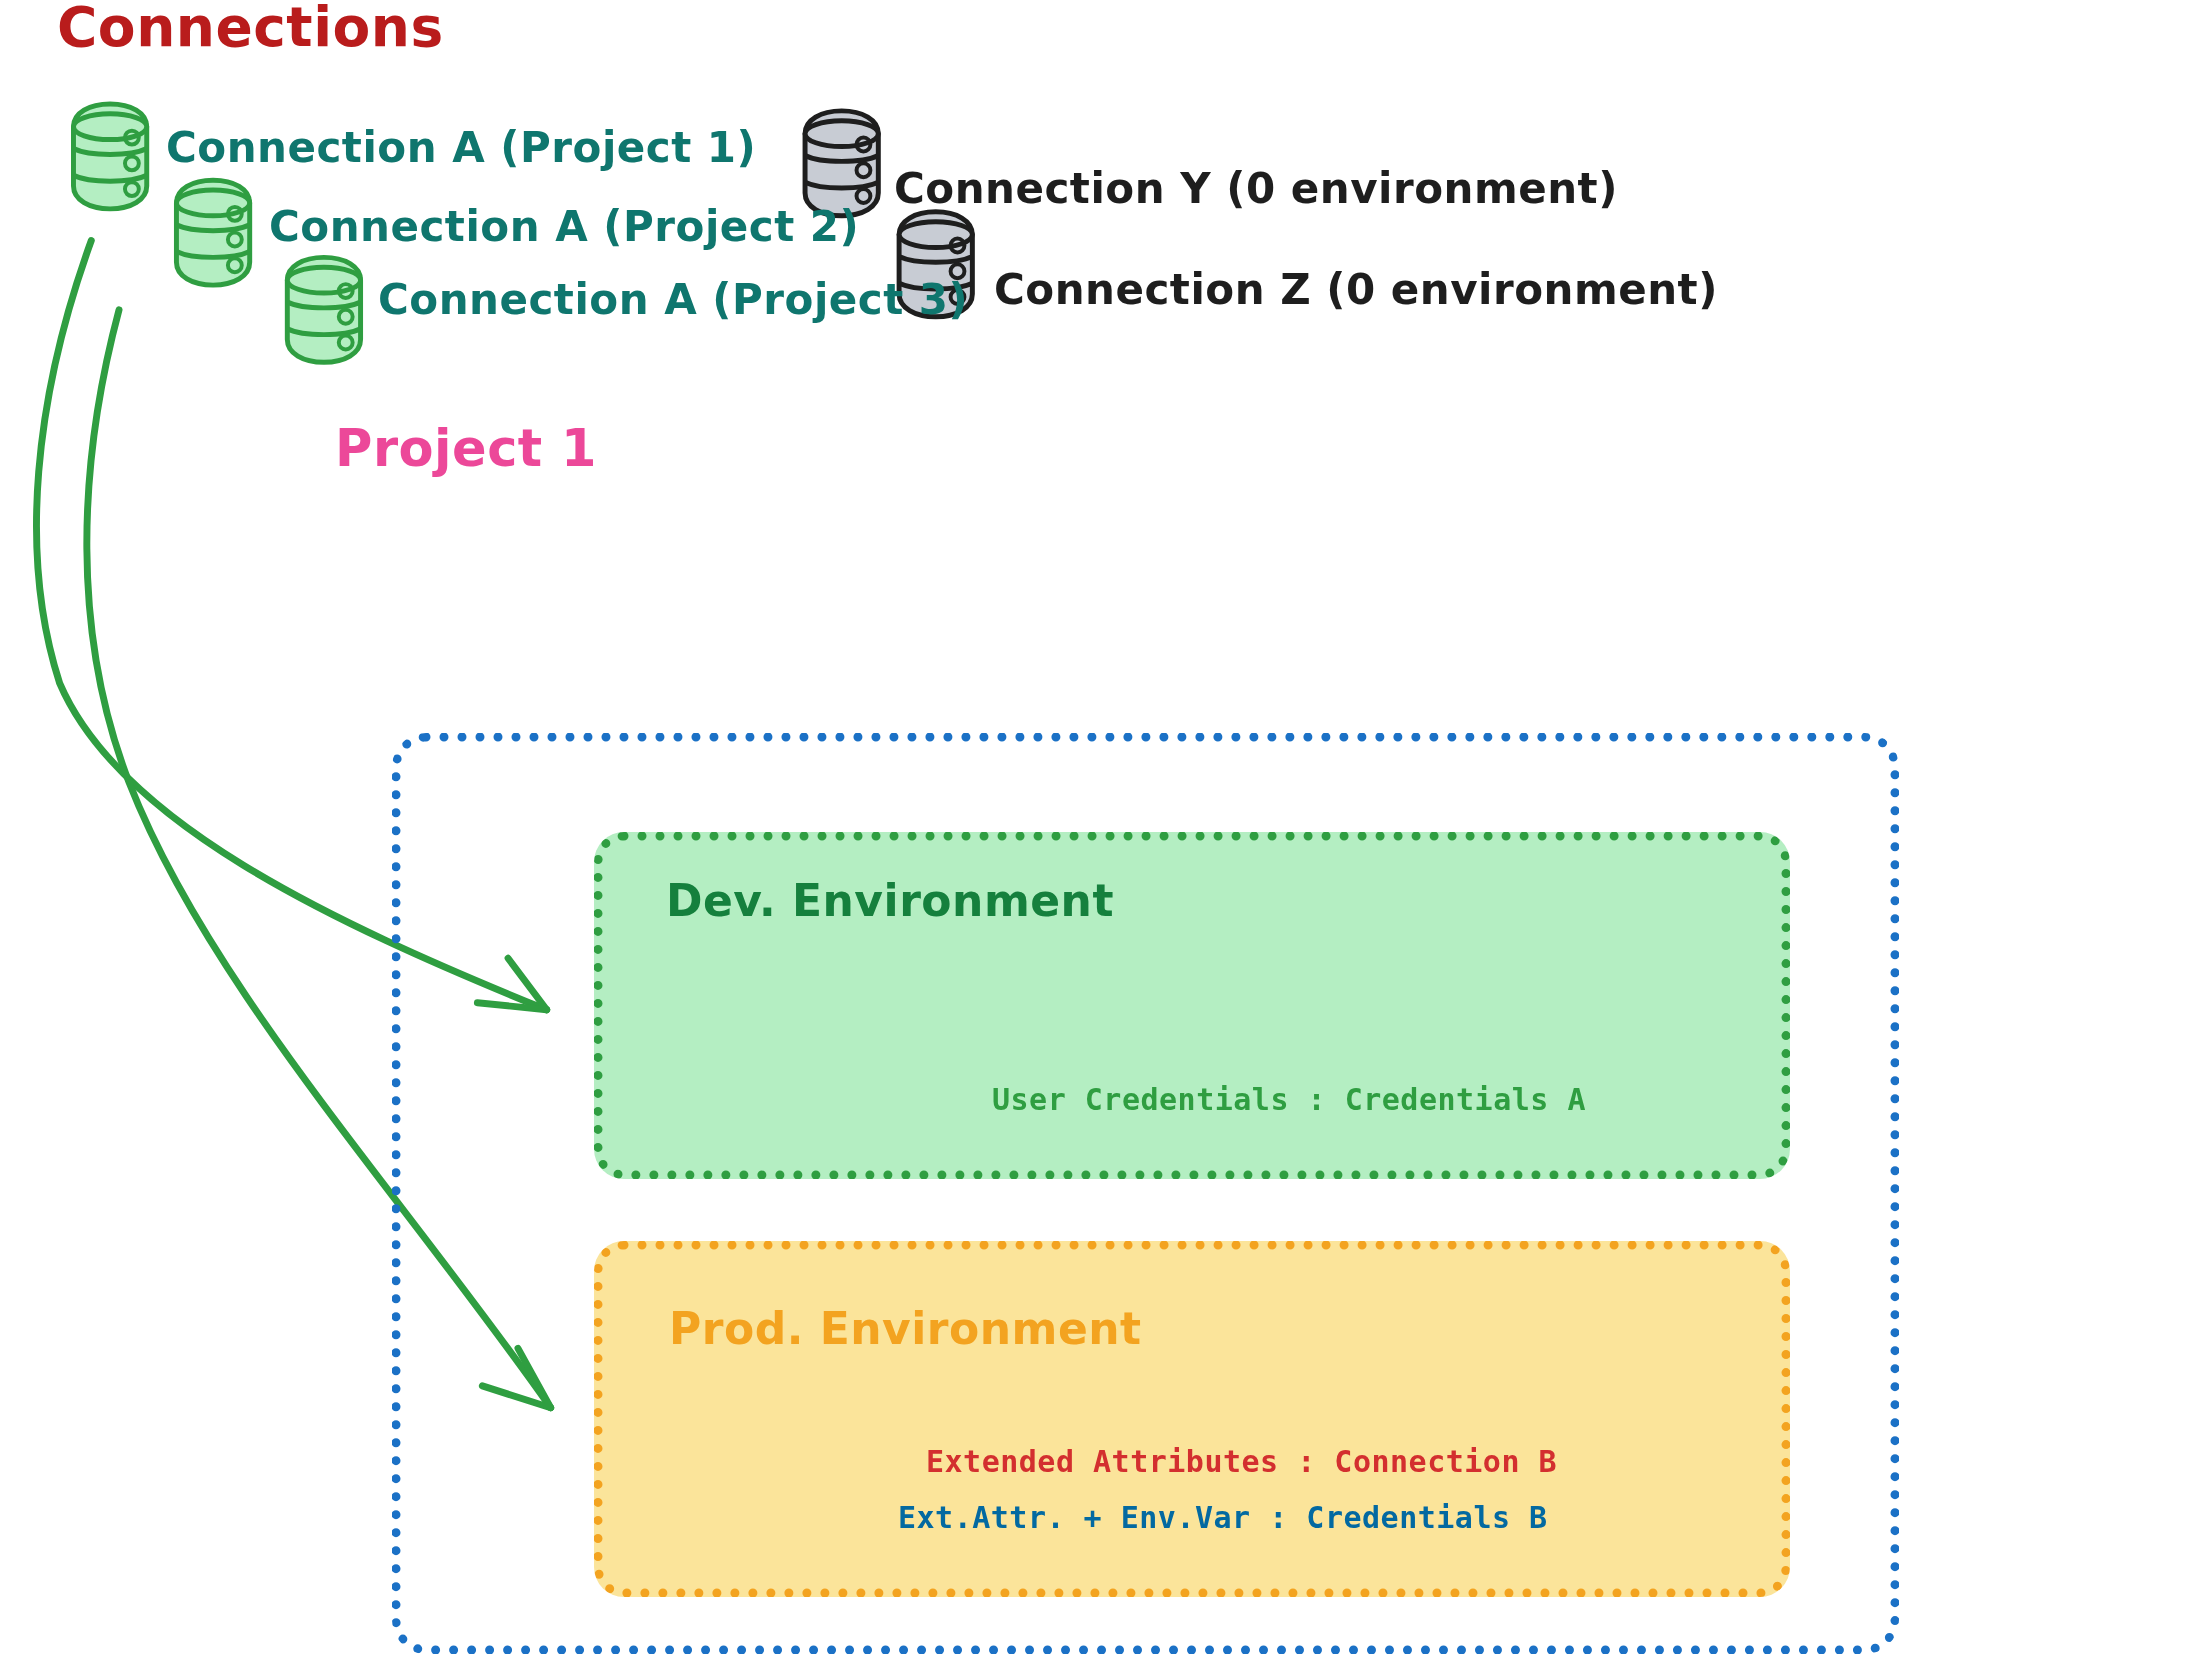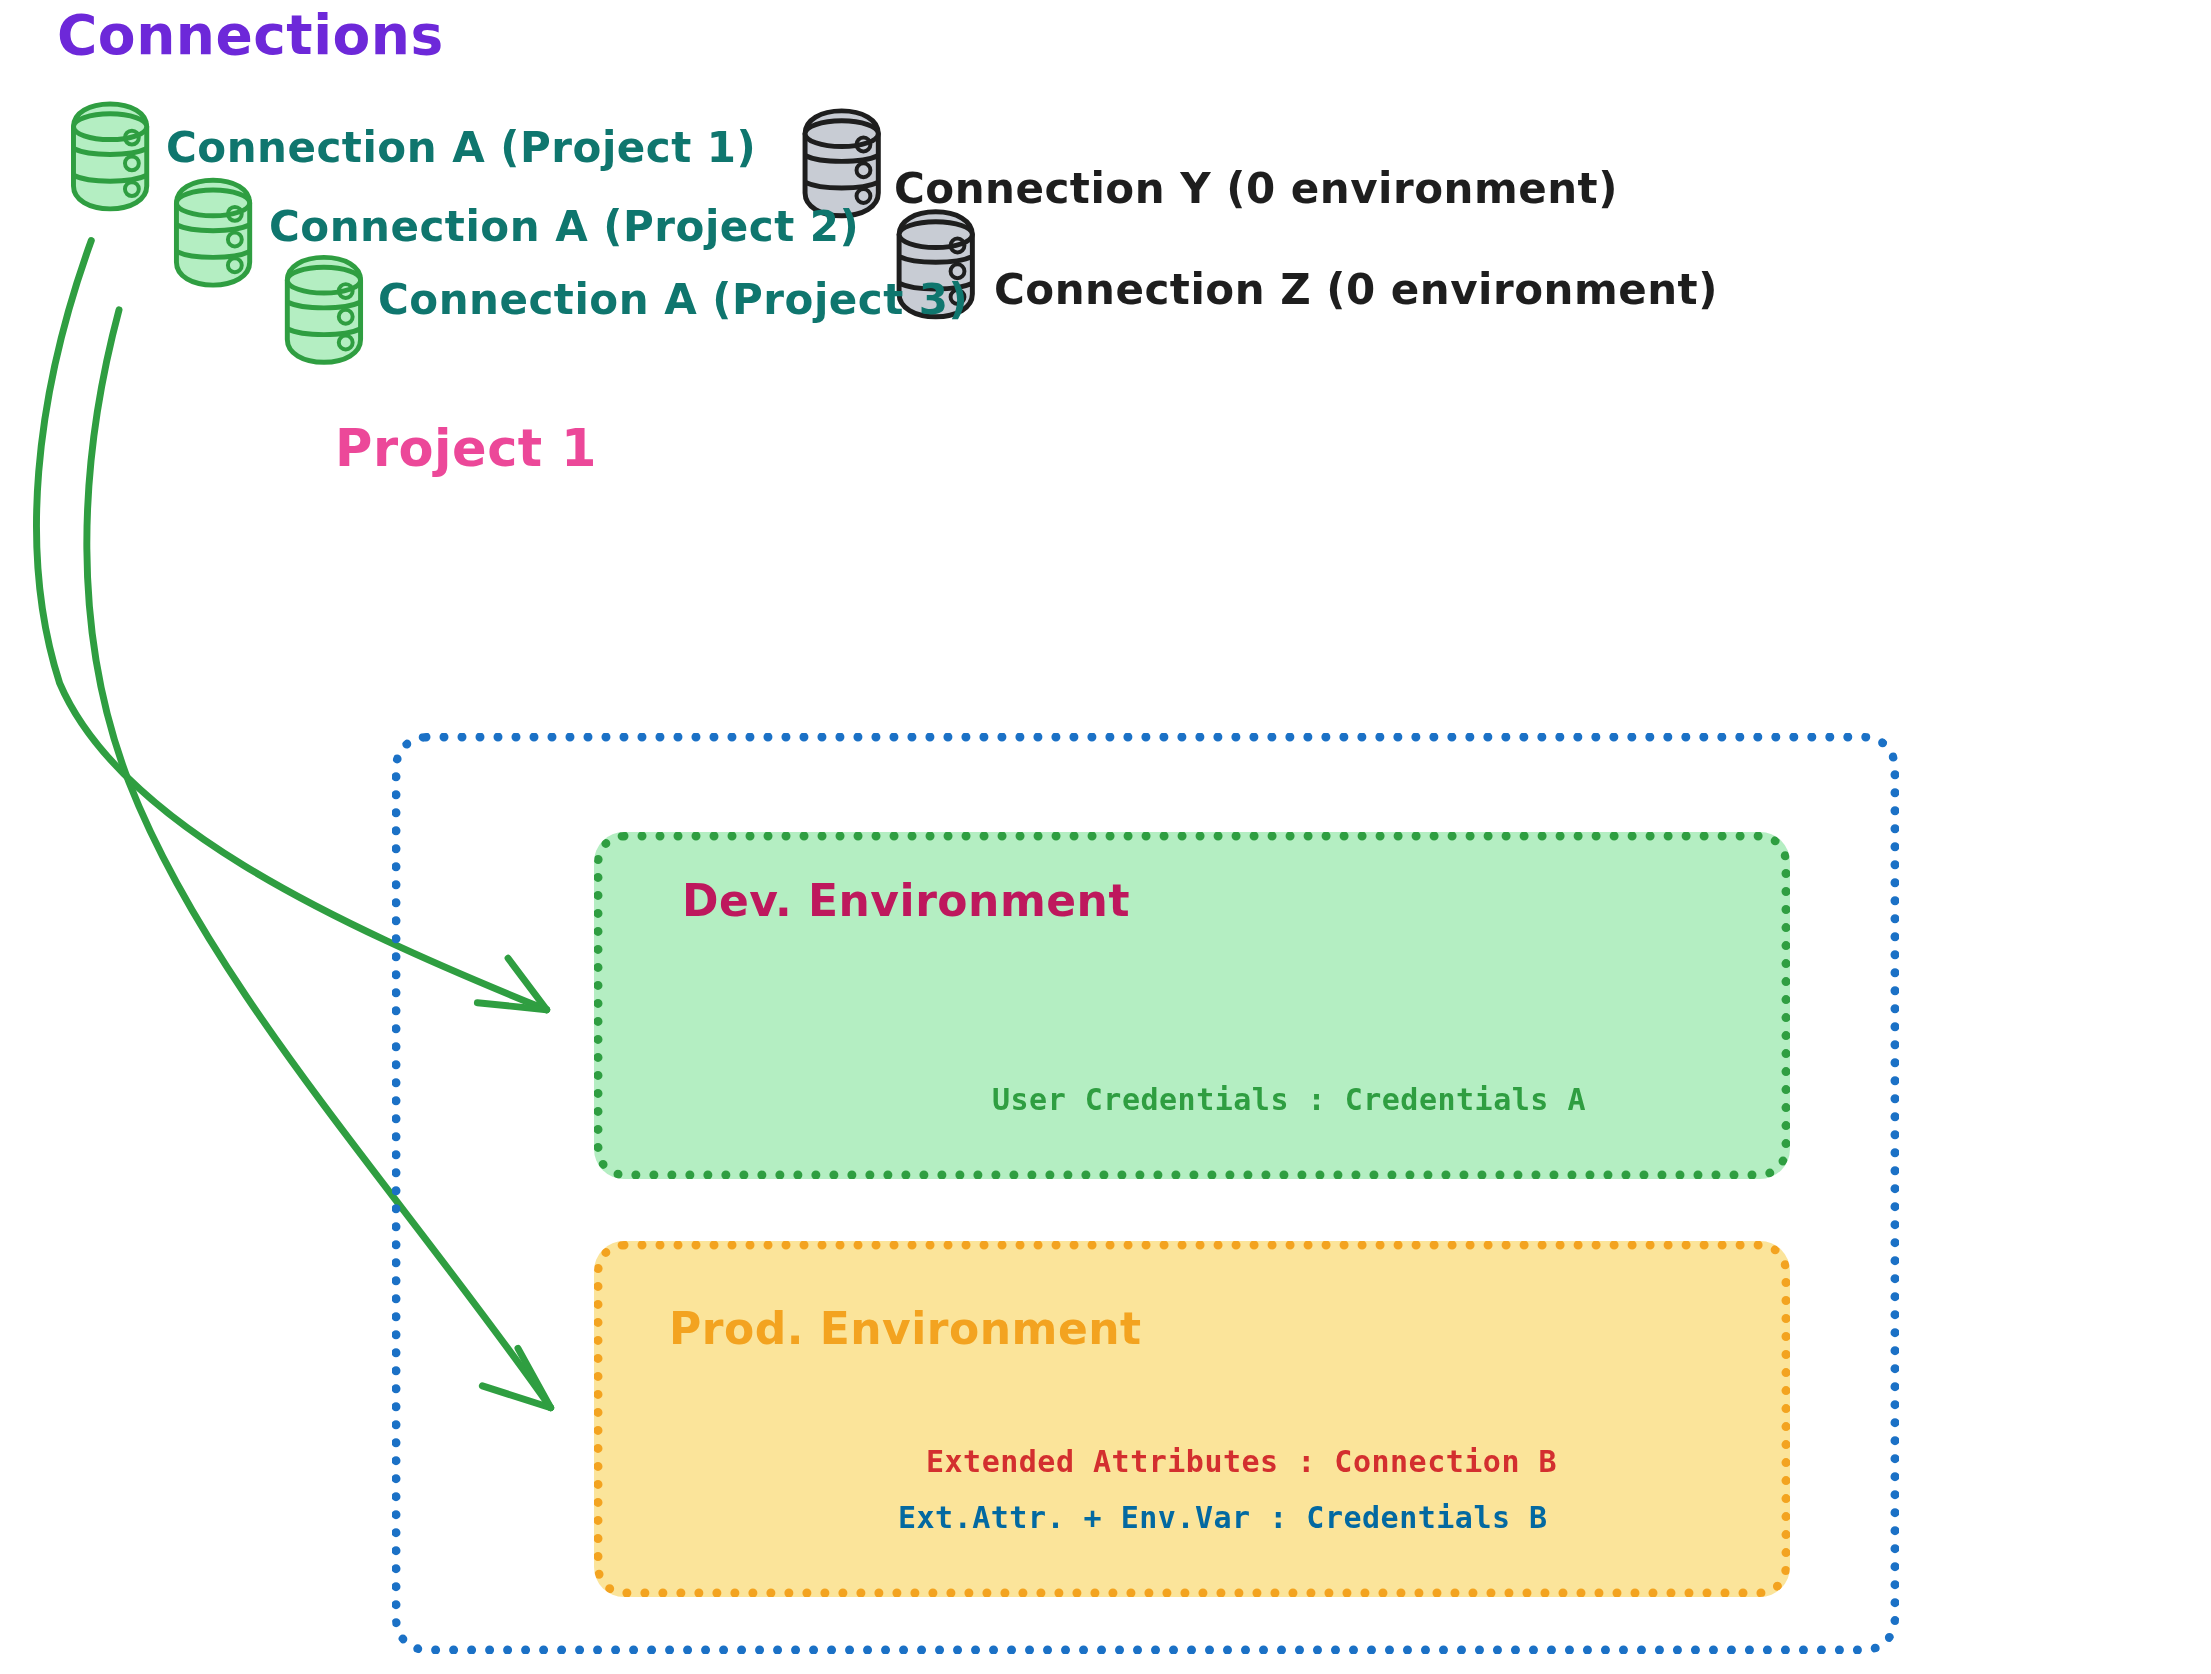--- a/index.html
+++ b/index.html
@@ -36,23 +36,23 @@
     font-weight: 700;
     letter-spacing: 0.5px;
   }
   .mono {
     font-family: "DejaVu Sans Mono", monospace;
     font-weight: 700;
     letter-spacing: 0.5px;
   }
   #title-connections {
     left: 57px;
-    top: 8px;
+    top: 0;
     font-size: 55px;
-    color: #6d28d9;
+    color: #b91c1c;
   }
   .conn-label-green {
     font-size: 42px;
     color: #0f766e;
   }
   .conn-label-black {
     font-size: 42px;
     color: #1e1e1e;
     margin-top: 36px;
   }
@@ -99,23 +99,23 @@
     height: 921px;
     border: 9px dotted #1b71c6;
     border-radius: 34px;
     background: transparent;
   }
   .env-title {
     position: absolute;
     font-size: 44px;
   }
   #dev-env-title {
-    left: 682px;
+    left: 666px;
     top: 879px;
-    color: #be185d;
+    color: #15803d;
     text-align: center;
   }
   #prod-env-title {
     left: 669px;
     top: 1295px;
     color: #f3a320;
     margin-top: 12px;
   }
   .env-detail {
     position: absolute;

